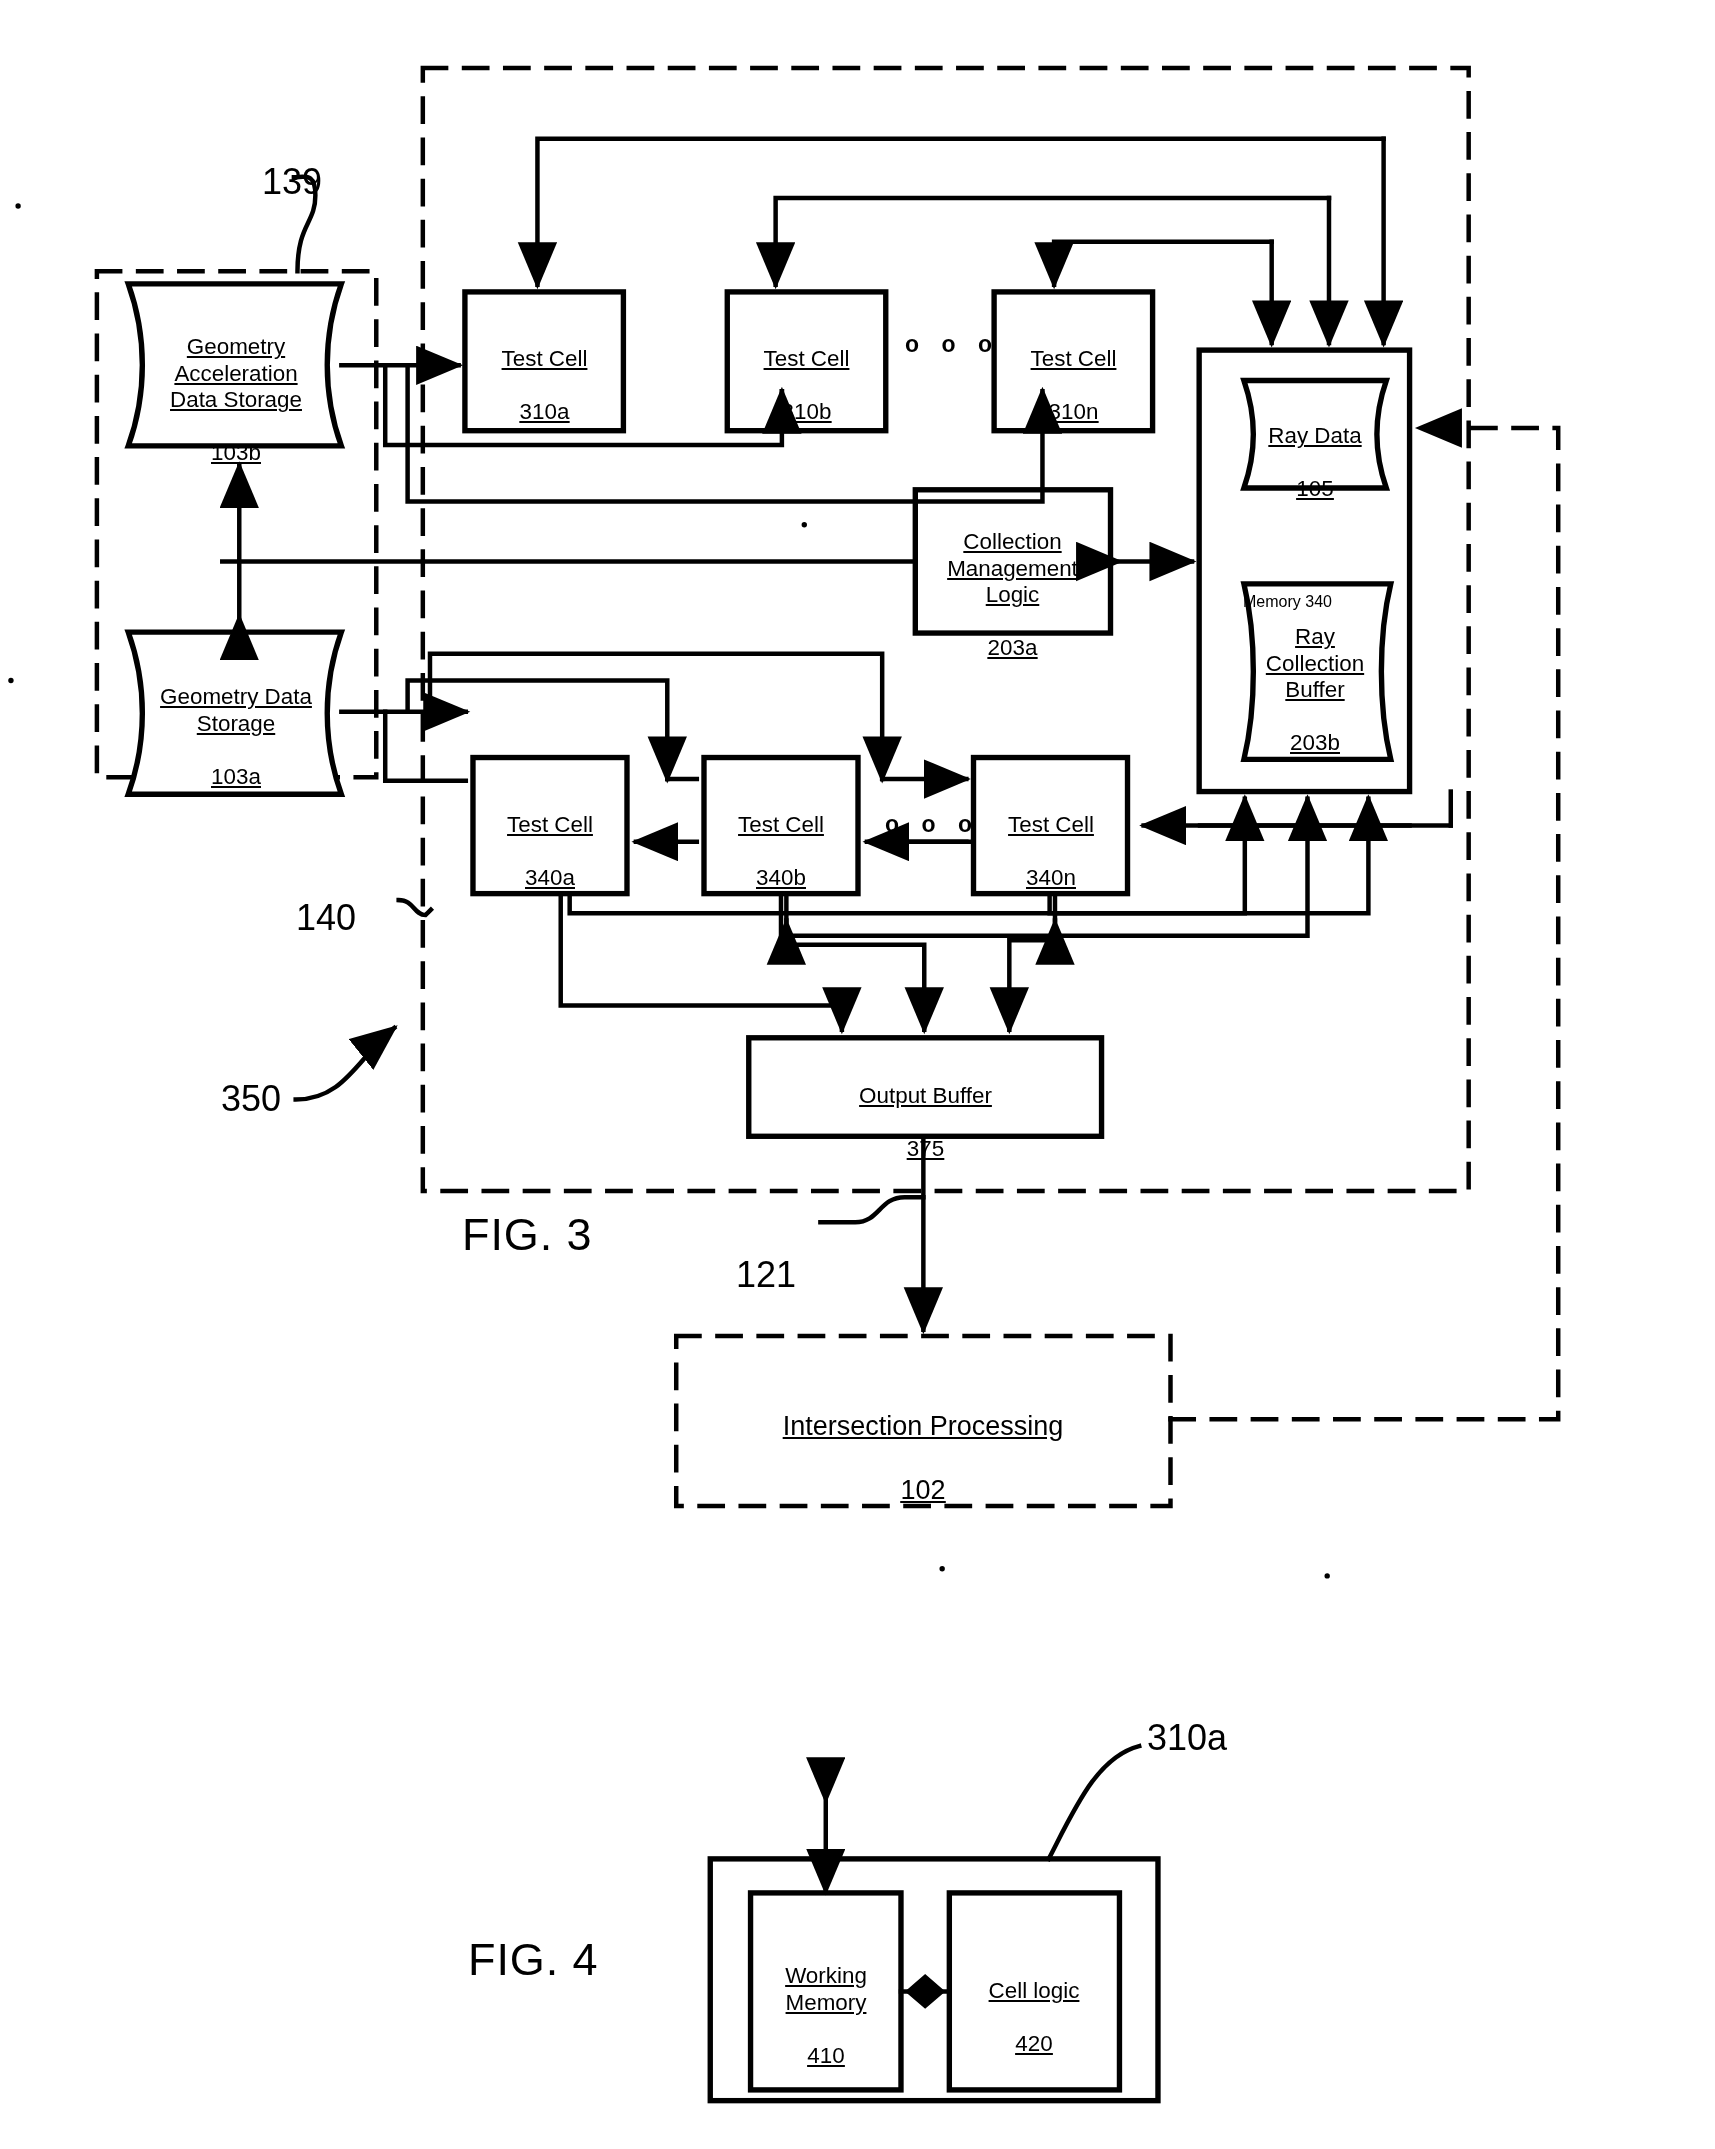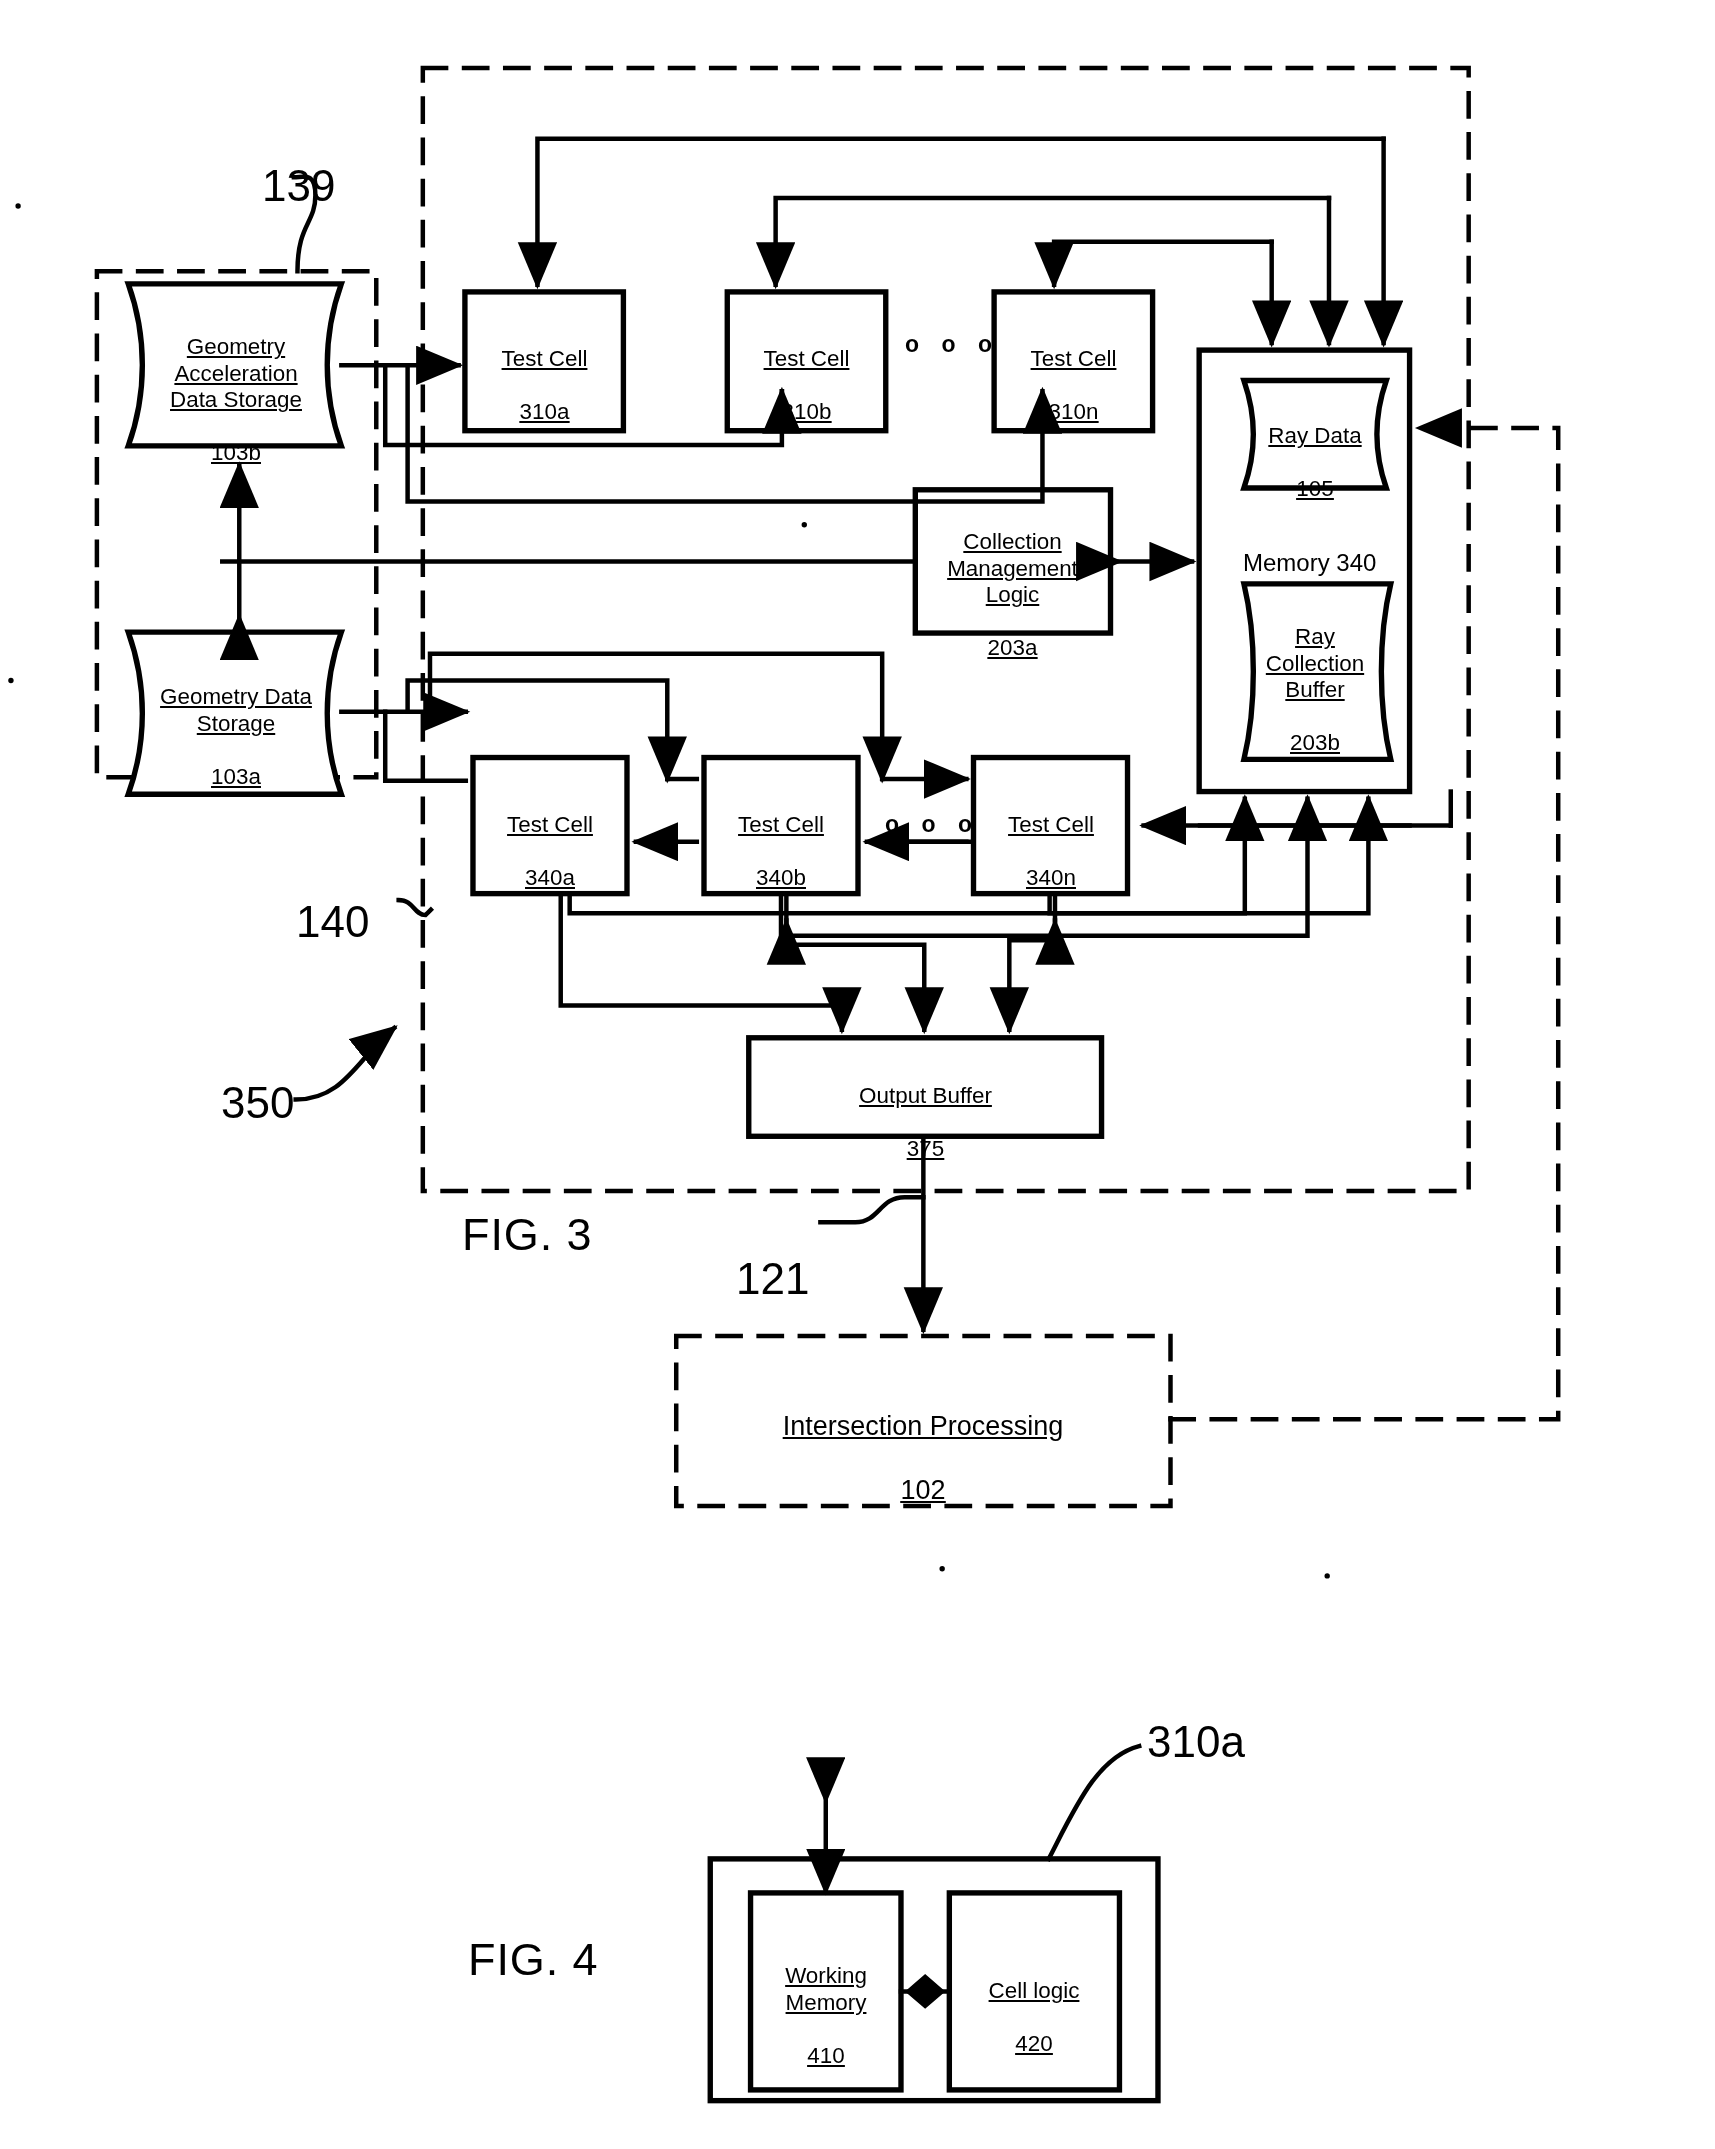--- a/index.html
+++ b/index.html
@@ -32,33 +32,34 @@
     white-space: pre-line;
     z-index: 5;
     text-decoration: underline;
   }
   .lbl .u {
     text-decoration: underline;
     text-underline-offset: 1.8px;
   }
   .refnum {
     position: absolute;
-    font-size: 44px;
+    font-size: 36px;
     z-index: 5;
   }
   .fignum {
     position: absolute;
     font-size: 45px;
     letter-spacing: 0.9px;
     z-index: 5;
   }
   .memlabel {
     position: absolute;
-    font-size: 24px;
-    z-index: 5;
+    font-size: 16px;
+    z-index: 5;
+    margin-top: 44px;
   }
   .dots {
     position: absolute;
     font-size: 23px;
     font-weight: bold;
     letter-spacing: 8px;
     z-index: 5;
   }
 </style>
 </head>

